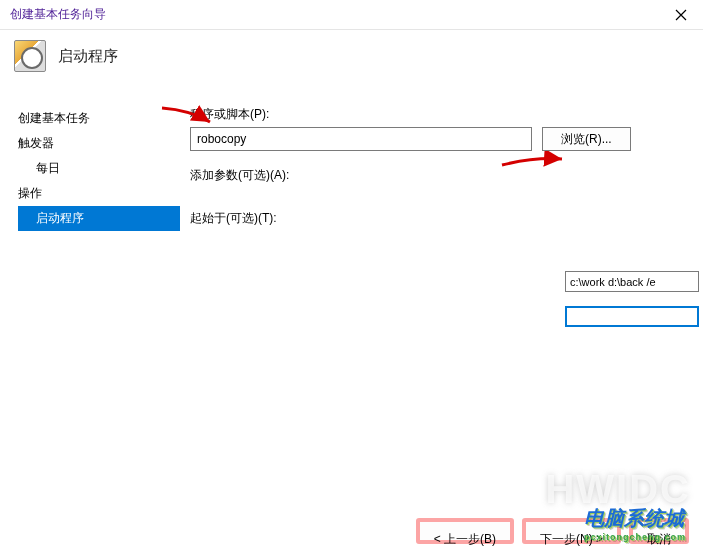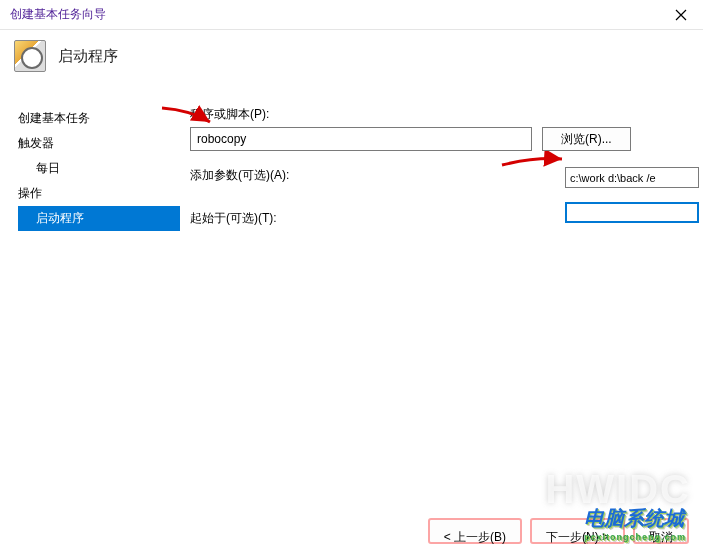--- a/index.html
+++ b/index.html
@@ -16,27 +16,27 @@
 .sidebar { width: 190px; padding: 10px 0 0 18px; }
 .sidebar-item { font-size: 12px; color: #000; padding: 4px 0; cursor: pointer; }
 .sidebar-subitem { font-size: 12px; color: #000; padding: 4px 0 4px 18px; cursor: pointer; }
 .sidebar-item.selected, .sidebar-subitem.selected { background: #0078d4; color: #fff; padding-left: 18px; margin-left: 0; margin-right: 10px; }
 .main { flex: 1; padding: 10px 14px 0 0; position: relative; }
 .form-row { display: flex; align-items: center; margin-bottom: 14px; gap: 10px; }
 .form-label { font-size: 12px; color: #000; margin-bottom: 4px; display: block; }
 .text-input { width: 342px; height: 24px; border: 1px solid #7a7a7a; font-size: 12px; padding: 10px 6px; background: #fff; }
 .browse-btn { height: 24px; padding: 0 18px; font-size: 12px; border: 1px solid #7a7a7a; background: #fdfdfd; cursor: pointer; }
 .field-group { margin-bottom: 16px; }
-.args-layout { display: flex; gap: 40px; }
+.args-layout { display: flex; gap: 40px; flex-direction: column; }
 .args-labels { display: flex; flex-direction: column; gap: 22px; }
 .args-inputs { display: flex; flex-direction: column; gap: 14px; width: 120px; margin-left: auto; margin-right: 4px; }
 .small-input { width: 134px; height: 21px; border: 1px solid #7a7a7a; font-size: 11px; padding: 1px 4px; background: #fff; }
 .small-input.focused { border: 1px solid #0078d4; box-shadow: 0 0 0 1px #0078d4 inset; }
 .footer { height: 48px; display: flex; align-items: center; justify-content: flex-end; padding: 0 14px; gap: 8px; border-top: 1px solid transparent; }
-.footer-btn { height: 26px; padding: 9px 14px; font-size: 12px; border: 2px solid #fca5a5; background: #fdfdfd; cursor: pointer; border-radius: 3px; }
+.footer-btn { height: 26px; padding: 9px 14px; font-size: 12px; border: 4px solid #fca5a5; background: #fdfdfd; cursor: pointer; border-radius: 3px; }
 .arrow { position: absolute; pointer-events: none; }
 .arrow svg { display: block; }
 .watermark { position: absolute; right: 12px; bottom: 42px; color: rgba(255,255,255,0.65); font-weight: 700; font-size: 40px; letter-spacing: 2px; text-shadow: 0 0 6px rgba(120,120,120,.35); margin-left: 36px; }
 .watermark2 { position: absolute; right: 17px; bottom: 12px; font-size: 20px; font-weight: 700; font-style: italic; color: #1d6bd6; text-shadow: 1px 1px 0 #9fd05a, 2px 2px 0 rgba(0,0,0,.2); }
 .watermark2 .sub { display:block; font-size:9px; color:#38a24a; font-style:normal; text-align:left; letter-spacing:1px; }
 </style>
 </head>
 <body>
 
 <div class="window">

